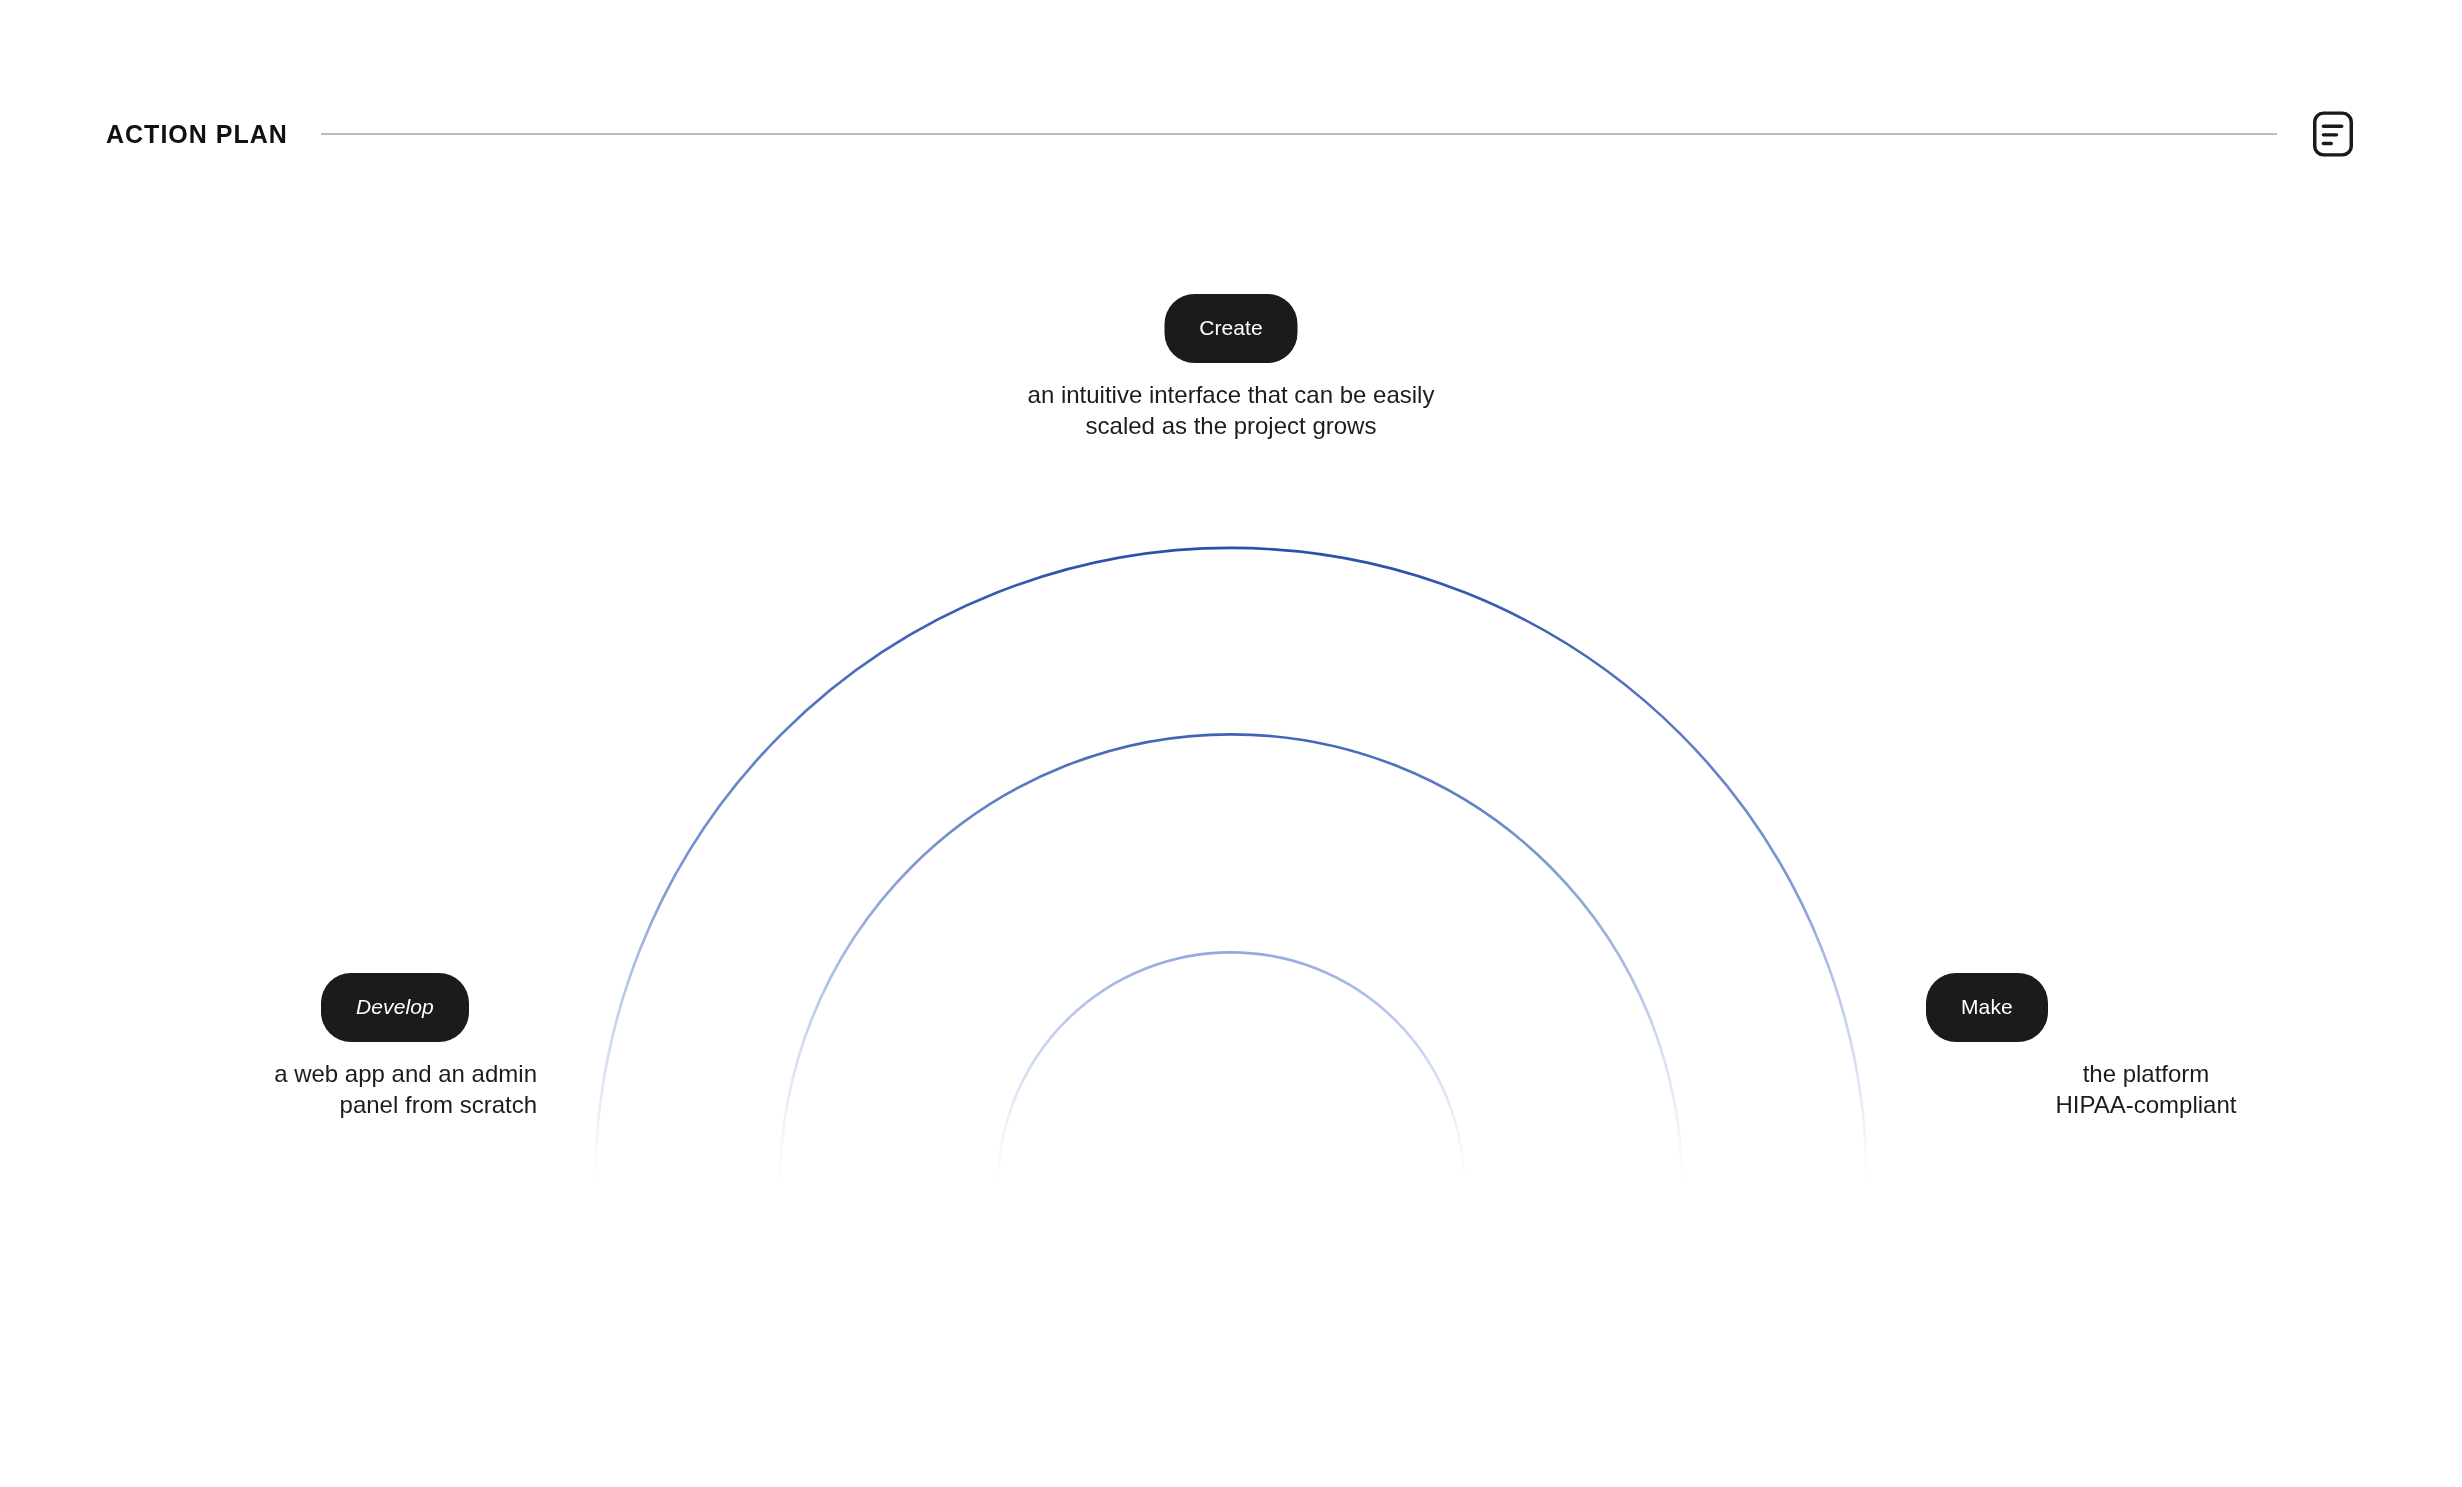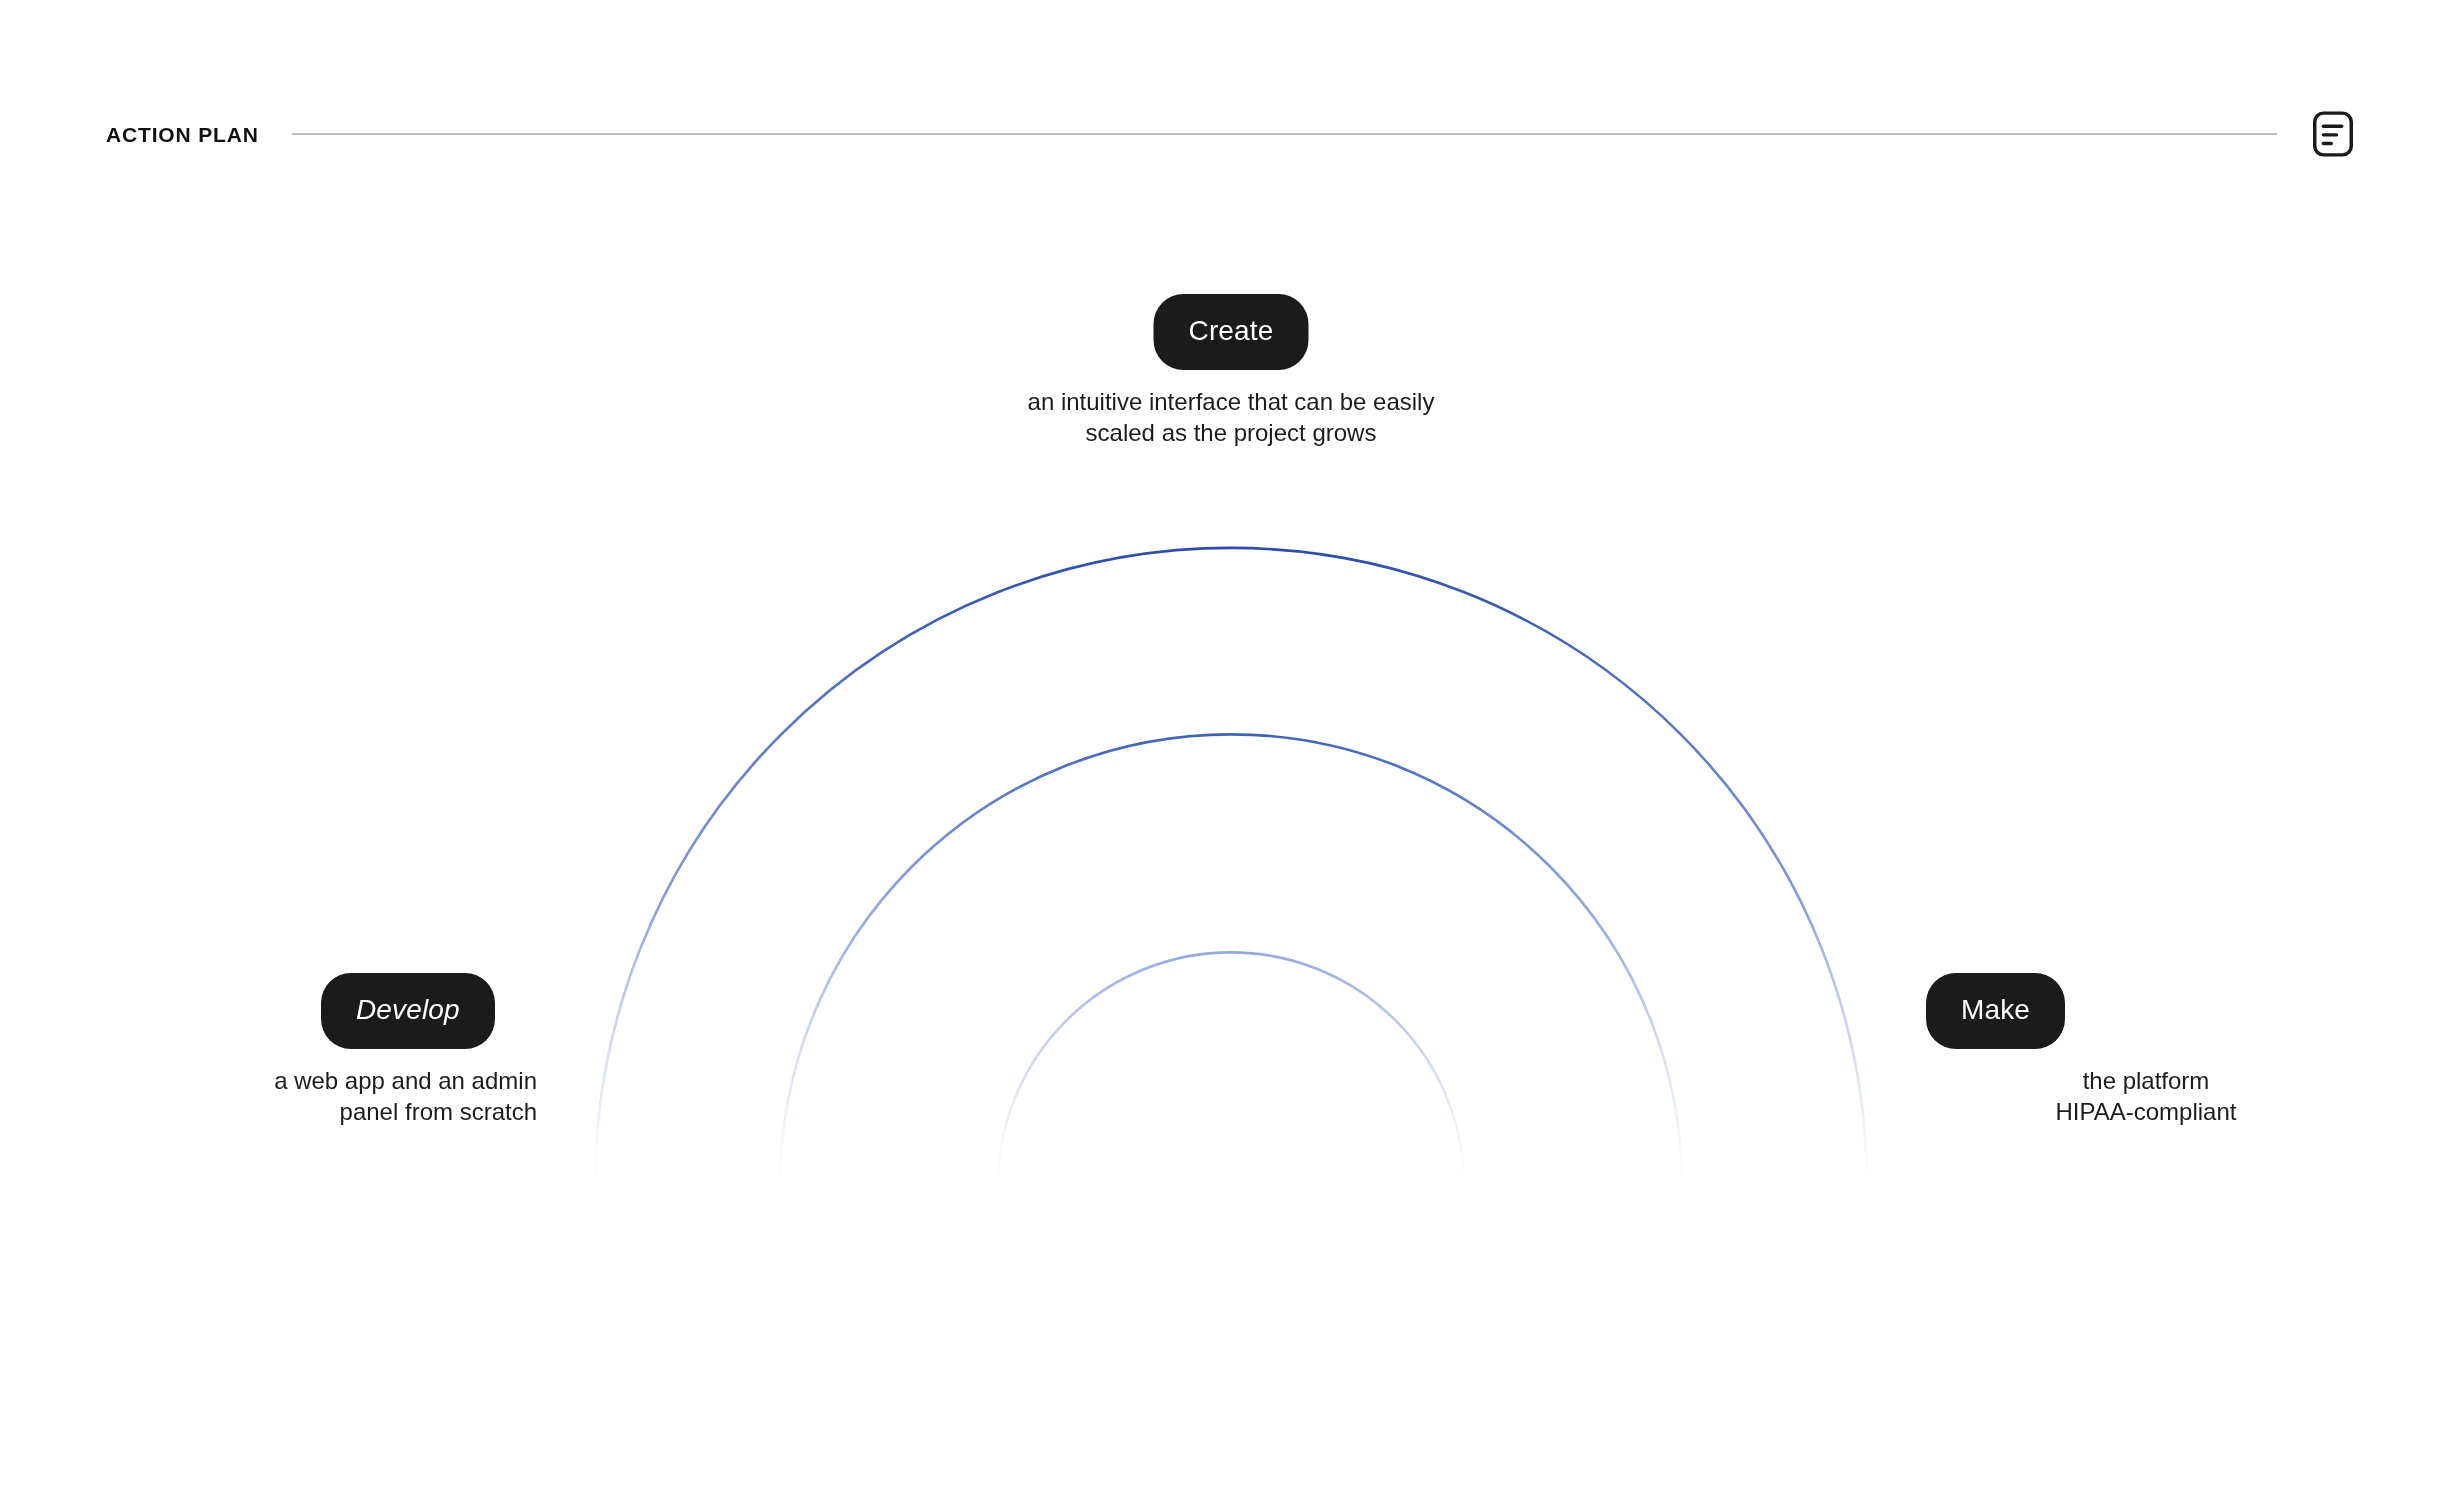--- a/index.html
+++ b/index.html
@@ -22,21 +22,21 @@
     position: absolute;
     top: 106px;
     left: 106px;
     right: 106px;
     height: 56px;
     display: flex;
     align-items: center;
     gap: 33px;
   }
   .header-title {
-    font-size: 21px;
+    font-size: 25px;
     font-weight: 700;
     letter-spacing: 0.04em;
     color: #111111;
     white-space: nowrap;
     line-height: 1;
   }
   .header-rule {
     flex: 1 1 auto;
     height: 1.8px;
     background: #bdbdbd;
@@ -60,21 +60,21 @@
   .stage svg { display: block; width: 2462px; height: 1488px; }
 
   
   .node { position: absolute; }
 
   .pill {
     display: inline-block;
     background: #1b1b1b;
     color: #ffffff;
     border-radius: 30px;
-    font-size: 28px;
+    font-size: 21px;
     font-weight: 500;
     letter-spacing: 0.005em;
     line-height: 1;
     padding: 23px 35px 24.6px 35px;
   }
 
   .node-desc {
     font-size: 24px;
     line-height: 1.28;
     color: #1c1c1c;

